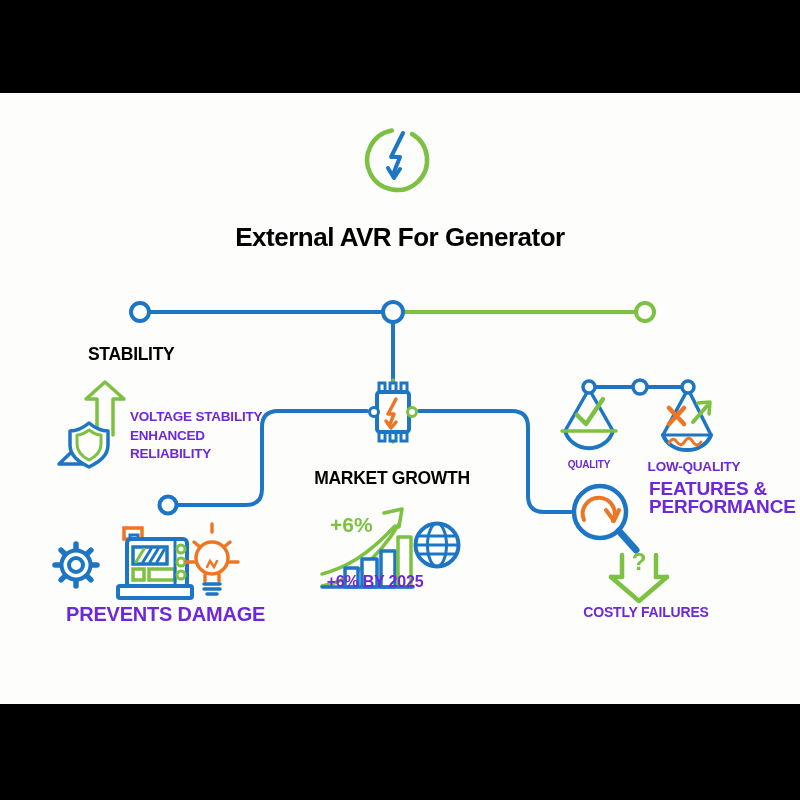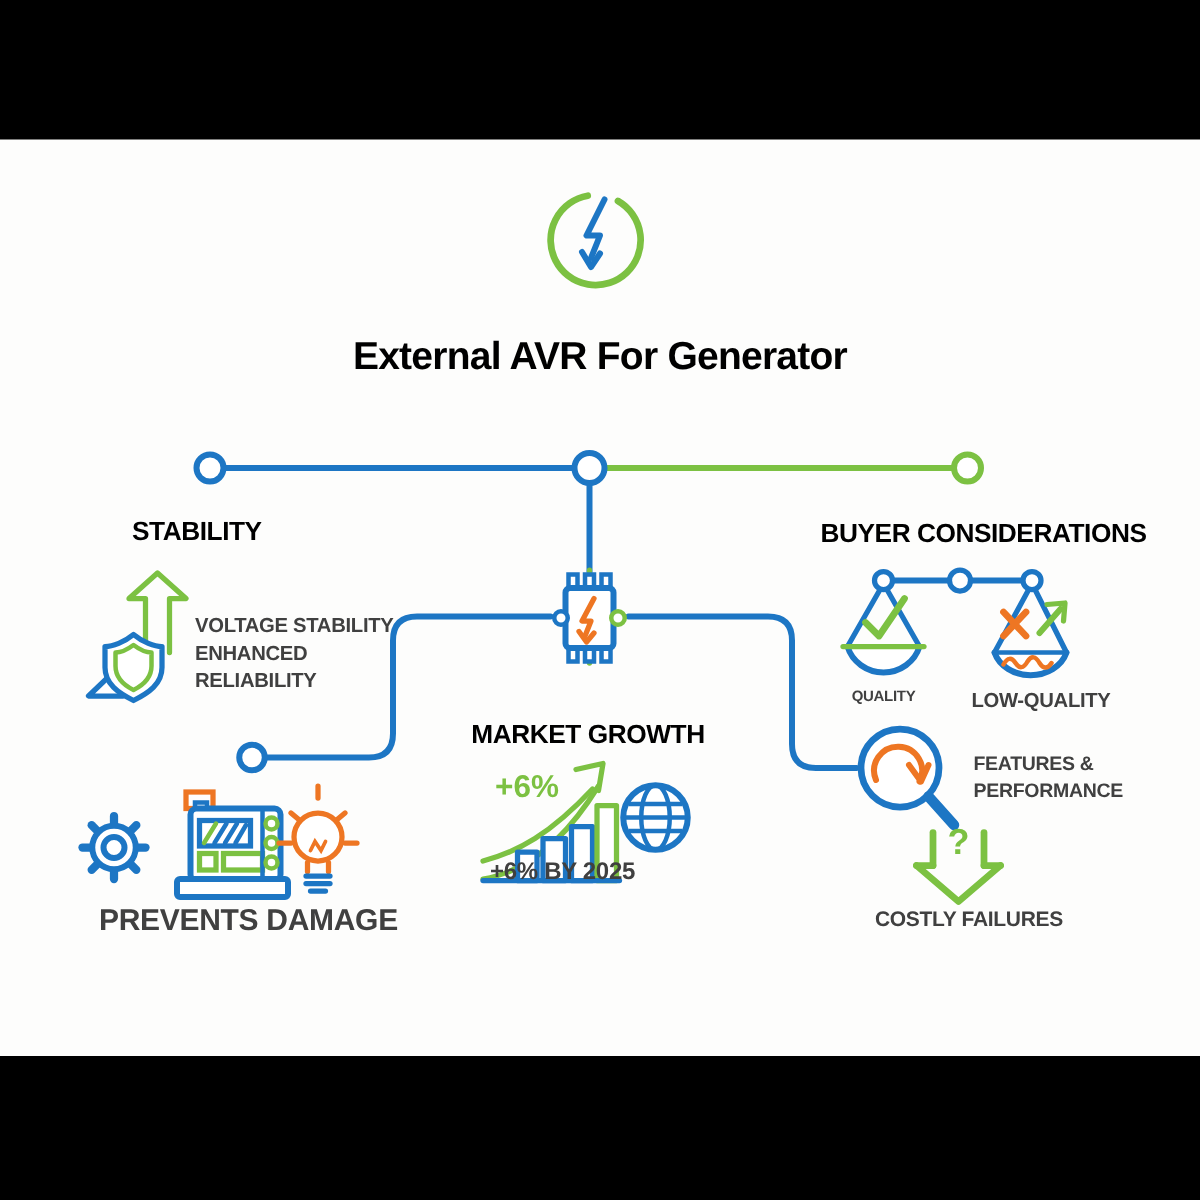--- a/index.html
+++ b/index.html
@@ -1,21 +1,21 @@
 <!DOCTYPE html>
 <html><head>
 <meta charset="utf-8">
 <style>
   html,body{margin:0;padding:0;background:#000;}
   #canvas{position:relative;width:800px;height:800px;background:#000;overflow:hidden;
           font-family:"Liberation Sans",sans-serif;}
   #panel{position:absolute;left:0;top:93px;width:800px;height:611px;background:#fdfdfc;}
   .abs{position:absolute;}
   .hd{font-weight:700;color:#000000;letter-spacing:-0.3px;white-space:nowrap;}
-  .cap{font-weight:700;color:#404040;letter-spacing:-0.2px;white-space:nowrap;}
+  .cap{font-weight:700;color:#6d28d9;letter-spacing:-0.2px;white-space:nowrap;}
   .ctr{text-align:center;}
   svg{display:block;overflow:visible;}
 </style>
 </head>
 <body>
 
 <div id="canvas">
   <div id="panel">
 
     <svg class="abs" style="left:0;top:-93px;" width="800" height="800" viewBox="0 0 800 800">
@@ -131,21 +131,21 @@
         <g stroke="#1d76c4" stroke-width="3.5">
           <line x1="20" y1="66" x2="36" y2="66"></line>
             <line x1="20" y1="71" x2="36" y2="71"></line>
           <line x1="23" y1="76" x2="33" y2="76"></line>
         </g>
       </g>
     </svg>
 
     <div class="abs cap ctr" style="left:66px;top:510px;width:160px;font-size:20px;">PREVENTS DAMAGE</div>
 
-    <div class="abs hd ctr" style="left:292px;top:386px;width:200px;font-size:17.5px;">MARKET GROWTH</div>
+    <div class="abs hd ctr" style="left:292px;top:375px;width:200px;font-size:17.5px;">MARKET GROWTH</div>
 
     <div class="abs" style="left:330px;top:420px;font-size:21px;font-weight:700;color:#7cc142;">+6%</div>
 
     <svg class="abs" style="left:315px;top:405px;" width="105" height="95" viewBox="0 0 105 95">
       <g fill="none" stroke-linecap="round" stroke-linejoin="round">
         <path d="M 7,76 C 30,70 52,58 80,28" stroke="#7cc142" stroke-width="3.5"></path>
         <path d="M 7,88 C 32,84 58,68 84,26" stroke="#7cc142" stroke-width="3.5"></path>
         <path d="M 69,15 L 87,11 L 84,29" stroke="#7cc142" stroke-width="3.5"></path>
         <rect x="30" y="70" width="13" height="19" fill="#fff" stroke="#1d76c4" stroke-width="3.5"></rect>
         <rect x="47" y="61" width="15" height="28" fill="#fff" stroke="#1d76c4" stroke-width="3.5"></rect>
@@ -160,21 +160,20 @@
         <circle cx="26" cy="26" r="21.5" fill="#fff" stroke-width="4"></circle>
         <ellipse cx="26" cy="26" rx="9.5" ry="21.5" stroke-width="3"></ellipse>
         <line x1="8" y1="17" x2="44" y2="17" stroke-width="3"></line>
         <line x1="4.5" y1="26" x2="47.5" y2="26" stroke-width="3"></line>
         <line x1="8" y1="35" x2="44" y2="35" stroke-width="3"></line>
       </g>
     </svg>
 
     <div class="abs cap ctr" style="left:295px;top:480px;width:160px;font-size:16px;">+6% BY 2025</div>
 
-    <div class="abs hd" style="left:547px;top:252px;font-size:17.5px;">BUYER CONSIDERATIONS</div>
 
     <svg class="abs" style="left:550px;top:275px;" width="170" height="90" viewBox="0 0 170 90">
       <g fill="none" stroke-linecap="round" stroke-linejoin="round">
         <line x1="39" y1="19" x2="138" y2="19" stroke="#1d76c4" stroke-width="4"></line>
         <path d="M 39,21 L 15,63 M 39,21 L 63,63" stroke="#1d76c4" stroke-width="3.5"></path>
         <path d="M 15,63 A 25,24 0 0 0 63,63" fill="#fff" stroke="#1d76c4" stroke-width="4"></path>
         <line x1="12" y1="63" x2="66" y2="63" stroke="#7cc142" stroke-width="3.5"></line>
         <path d="M 27,47 L 36,56 L 53,31" stroke="#7cc142" stroke-width="4.5"></path>
         <path d="M 138,21 L 113,67 M 138,21 L 161,67" stroke="#1d76c4" stroke-width="3.5"></path>
         <path d="M 113,67 A 25,21 0 0 0 161,67" fill="#fff" stroke="#1d76c4" stroke-width="4"></path>
@@ -194,21 +193,21 @@
 
     <svg class="abs" style="left:568px;top:385px;" width="80" height="85" viewBox="0 0 80 85">
       <g fill="none" stroke-linecap="round" stroke-linejoin="round">
         <circle cx="32" cy="34" r="26" fill="#fff" stroke="#1d76c4" stroke-width="4.5"></circle>
         <line x1="51" y1="53" x2="68" y2="72" stroke="#1d76c4" stroke-width="7"></line>
         <path d="M 16,42 A 16,16 0 1 1 45,43" stroke="#ee7623" stroke-width="4"></path>
         <path d="M 38,32 L 46,43 L 51,32" stroke="#ee7623" stroke-width="4"></path>
       </g>
     </svg>
 
-    <div class="abs cap" style="left:649px;top:407px;font-size:13px;line-height:18px;">
+    <div class="abs cap" style="left:649px;top:387px;font-size:19px;line-height:18px;">
       <div>FEATURES &amp;</div>
       <div>PERFORMANCE</div>
     </div>
 
     <svg class="abs" style="left:609px;top:456px;" width="60" height="56" viewBox="0 0 60 56">
       <g fill="none" stroke="#7cc142" stroke-width="4.5" stroke-linecap="round" stroke-linejoin="round">
         <line x1="13" y1="6" x2="13" y2="28"></line>
         <line x1="47" y1="6" x2="47" y2="28"></line>
         <path d="M 2,28 L 13,28 M 47,28 L 58,28"></path>
         <path d="M 2,28 L 30,52 L 58,28"></path>

